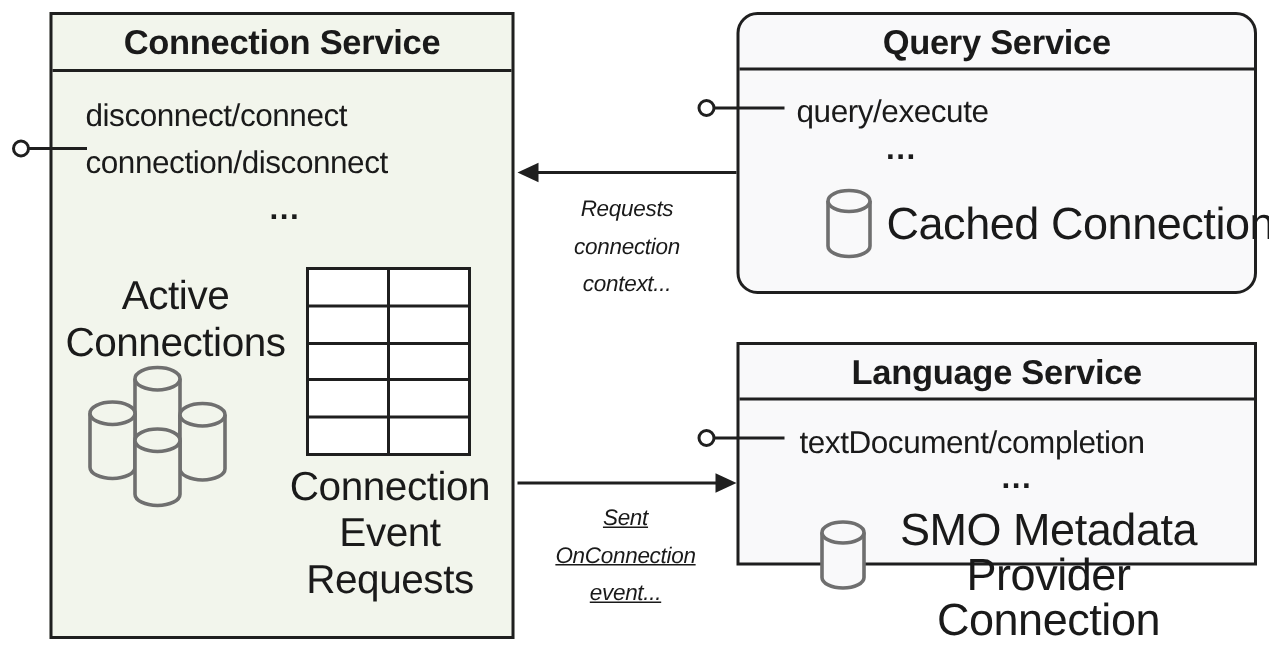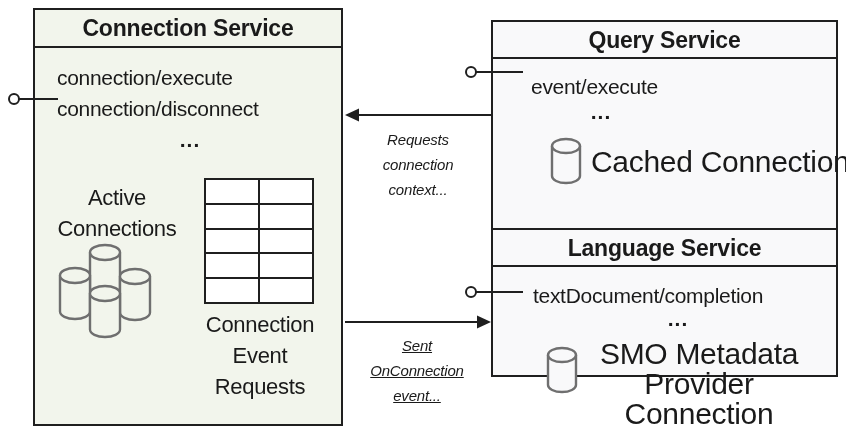--- a/index.html
+++ b/index.html
@@ -27,34 +27,34 @@
   }
   .box-title{
     border-bottom:2px solid var(--line);
     font-weight:bold;
     font-size:23px;
     text-align:center;
     letter-spacing:-0.2px;
   }
   .conn-box{left:33px;top:8px;width:310px;height:418px;background:var(--conn-bg);}
   .conn-box .box-title{height:38px;line-height:37px;}
-  .query-box{left:491px;top:20px;width:347px;height:211px;background:var(--svc-bg);}
+  .query-box{left:491px;top:8px;width:347px;height:188px;background:var(--svc-bg);border-radius:14px;}
   .lang-box{left:491px;top:228px;width:347px;height:149px;background:var(--svc-bg);}
   .query-box .box-title,.lang-box .box-title{height:37px;line-height:36px;}
   .abs{position:absolute;}
   .methods{
     font-size:21px;
     line-height:31px;
     letter-spacing:-0.3px;
     white-space:nowrap;
   }
   .dots{text-align:center;font-weight:bold;letter-spacing:1px;}
   .center-label{
     text-align:center;
-    font-size:22px;
+    font-size:27px;
     line-height:31px;
     letter-spacing:-0.3px;
   }
   .cache-label,.smo-label{
     font-size:30px;
     letter-spacing:-0.3px;
   }
   .smo-label{text-align:center;line-height:30px;}
   .cache-label{line-height:31px;white-space:nowrap;}
   .cb-grid{
@@ -82,21 +82,21 @@
 </style>
 </head>
 <body>
 
 <div class="canvas">
 
   <div class="box conn-box">
     <div class="box-title">Connection Service</div>
 
     <div class="abs methods" style="left:22px;top:52px;width:266px;">
-      <div>connection/execute</div>
+      <div>disconnect/connect</div>
       <div>connection/disconnect</div>
       <div class="dots">...</div>
     </div>
 
     <div class="abs center-label" style="left:2px;top:172px;width:160px;">
       <div>Active</div>
       <div>Connections</div>
     </div>
 
     <svg class="abs" style="left:22px;top:233px;" width="98" height="96" viewBox="0 0 98 96">
@@ -132,21 +132,21 @@
     <div class="abs center-label" style="left:130px;top:299px;width:190px;">
       <div>Connection</div>
       <div>Event</div>
       <div>Requests</div>
     </div>
   </div>
 
   <div class="box query-box">
     <div class="box-title">Query Service</div>
 
-    <div class="abs methods" style="left:38px;top:49px;">event/execute</div>
+    <div class="abs methods" style="left:38px;top:49px;">query/execute</div>
     <div class="abs methods dots" style="left:38px;top:80px;width:140px;line-height:20px;">...</div>
 
     <svg class="abs" style="left:57px;top:115px;" width="32" height="48" viewBox="0 0 32 48">
       <g stroke="#6f6f6f" stroke-width="2.4" fill="#f9f9fa">
         <path d="M2 9 v30 a14 7 0 0 0 28 0 v-30"></path>
         <ellipse cx="16" cy="9" rx="14" ry="7"></ellipse>
       </g>
     </svg>
 
     <div class="abs cache-label" style="left:98px;top:124px;">Cached Connection</div>

